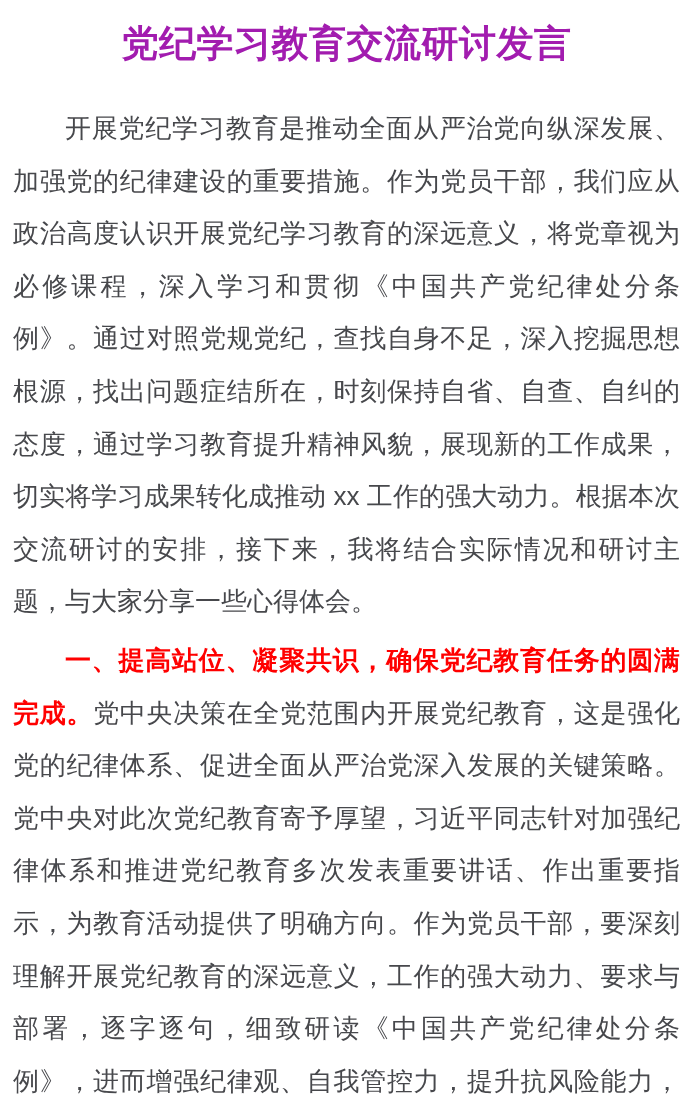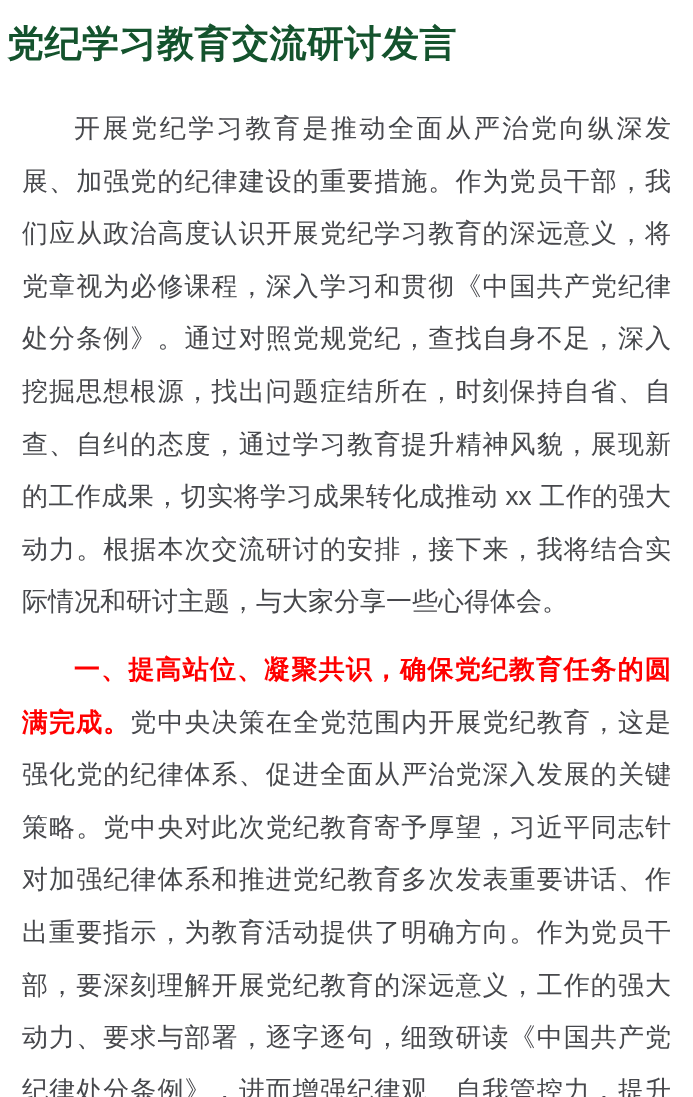--- a/index.html
+++ b/index.html
@@ -19,25 +19,26 @@
     height: 1097px;
     padding: 20px 7px 0 7px;
     background: #ffffff;
     overflow: hidden;
   }
   .doc-title {
     margin: 0 0 34px 0;
     font-size: 37px;
     line-height: 48px;
     font-weight: 700;
-    color: #14532d;
+    text-align: center;
+    color: #a21caf;
     letter-spacing: 0.5px;
   }
   .doc-paragraph {
-    margin: 15px;
+    margin: 6px;
     font-size: 26px;
     line-height: 52.6px;
     color: #47484c;
     text-align: justify;
     text-indent: 2em;
     word-break: break-all;
   }
   .section-heading-red {
     color: #ff0000;
     font-weight: 700;

